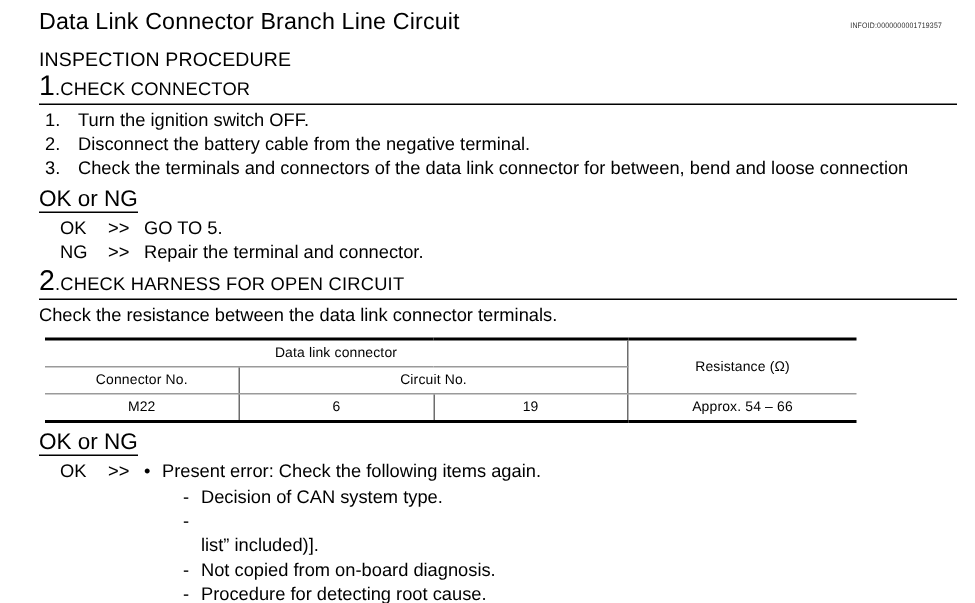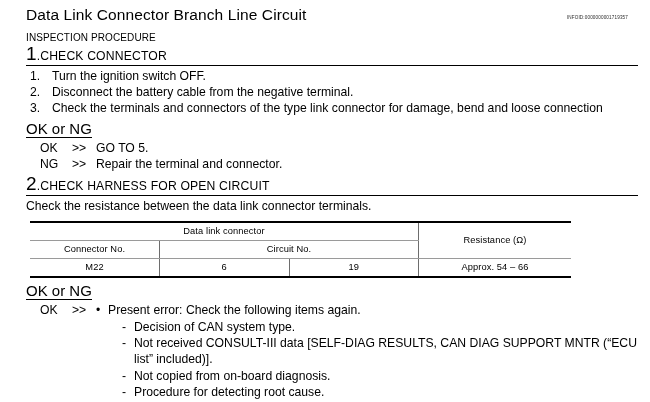--- a/index.html
+++ b/index.html
@@ -43,21 +43,21 @@
     white-space: nowrap;
     transform: scaleY(1.15);
     transform-origin: right top;
   }
 
   
   .body-wrap {
     padding: 0 12px 0 26px;
   }
   .section-label {
-    font-size: 10px;
+    font-size: 13px;
     margin-top: 7px;
     letter-spacing: 0.1px;
   }
   .step-head {
     margin-top: 1px;
     display: flex;
     align-items: baseline;
     letter-spacing: 0.1px;
   }
   .step-num {
@@ -213,21 +213,21 @@
       <li>
         <span class="n">1.</span>
         <span class="t">Turn the ignition switch OFF.</span>
       </li>
       <li>
         <span class="n">2.</span>
         <span class="t">Disconnect the battery cable from the negative terminal.</span>
       </li>
       <li>
         <span class="n">3.</span>
-        <span class="t">Check the terminals and connectors of the type link connector for damage, bend and loose connection</span>
+        <span class="t">Check the terminals and connectors of the data link connector for between, bend and loose connection</span>
       </li>
     </ul>
 
     <div>
       <div class="okng-head">OK or NG</div>
       <div class="okng-rows">
         <div class="okng-row">
           <span class="lbl">OK</span>
           <span class="arrow">&gt;&gt;</span>
           <span class="txt">GO TO 5.</span>
@@ -286,21 +286,20 @@
           </span>
         </div>
 
         <div class="bullet-block">
           <div class="b-line indent-2">
             <span class="mark dash">-</span>
             <span class="body">Decision of CAN system type.</span>
           </div>
           <div class="b-line indent-2">
             <span class="mark dash">-</span>
-            <span class="body">Not received CONSULT-III data [SELF-DIAG RESULTS, CAN DIAG SUPPORT MNTR (“ECU</span>
           </div>
           <div class="b-line indent-cont">
             <span class="body">list” included)].</span>
           </div>
           <div class="b-line indent-2">
             <span class="mark dash">-</span>
             <span class="body">Not copied from on-board diagnosis.</span>
           </div>
           <div class="b-line indent-2">
             <span class="mark dash">-</span>

